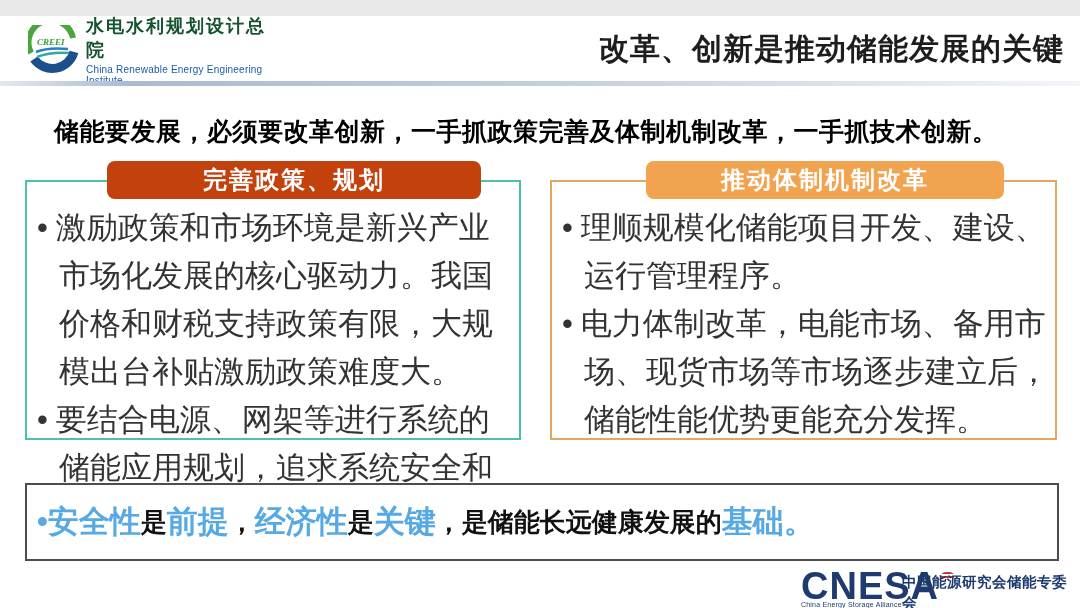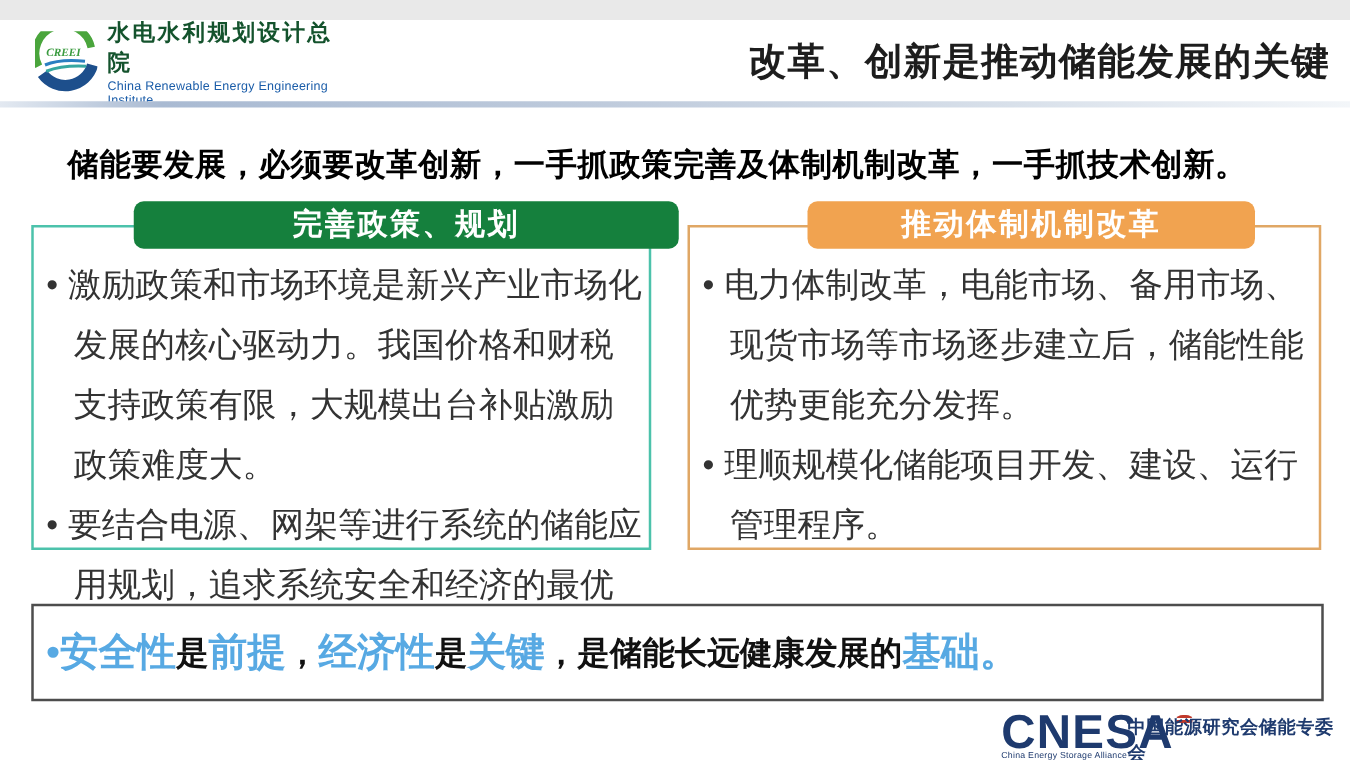--- a/index.html
+++ b/index.html
@@ -16,26 +16,26 @@
   .slide-title{position:absolute;right:16px;top:13px;font-size:30px;font-weight:bold;color:#1d1d1d;letter-spacing:1px;}
   .hdr-divider{position:absolute;left:0;top:65px;width:1080px;height:5px;
     background:linear-gradient(90deg,#e3e9f1 0%,#a9bad2 12%,#bfcbdc 45%,#d8e0ea 75%,#f3f6f9 100%);}
   
   .intro{position:absolute;left:54px;top:99px;width:1000px;font-size:25px;font-weight:bold;color:#000;letter-spacing:0.5px;}
   
   .tbox{position:absolute;border-style:solid;border-width:2px;background:transparent;}
   .tbox .tab{position:absolute;height:38px;line-height:38px;text-align:center;color:#fff;
     font-weight:bold;font-size:24px;border-radius:8px;letter-spacing:2px;}
   .box-left{left:25px;top:164px;width:492px;height:256px;border-color:#4cc2ab;}
-  .box-left .tab{left:80px;top:-21px;width:436px;background:#15803d;}
+  .box-left .tab{left:80px;top:-21px;width:374px;background:#c2410c;}
   .box-right{left:550px;top:164px;width:503px;height:256px;border-color:#e0a765;}
   .box-right .tab{left:94px;top:-21px;width:358px;background:#f1a350;}
   .box-body{position:absolute;top:22px;left:10px;right:4px;}
   .box-body ul{list-style:none;margin:0;padding:0;}
-  .box-body li{font-size:27px;line-height:48px;color:#333;padding-left:22px;text-indent:-22px;}
+  .box-body li{font-size:31px;line-height:48px;color:#333;padding-left:22px;text-indent:-22px;}
   .box-body li::before{content:"\2022";margin-right:8px;}
   
   .bottom-box{left:25px;top:467px;width:1030px;height:74px;border-color:#4d4d4d;background:#fff;}
   .bottom-box .tab{left:335px;top:-21px;width:360px;height:42px;line-height:42px;font-size:27px;
     background:#6fb6ec;border-radius:10px;}
   .statement{position:absolute;left:10px;top:0;height:74px;display:flex;align-items:center;
     font-weight:bold;white-space:nowrap;}
   .statement .hl{color:#57a9e3;font-size:31px;}
   .statement .plain{color:#111;font-size:26px;}
   
@@ -78,22 +78,22 @@
           <li>激励政策和市场环境是新兴产业市场化发展的核心驱动力。我国价格和财税支持政策有限，大规模出台补贴激励政策难度大。</li>
           <li>要结合电源、网架等进行系统的储能应用规划，追求系统安全和经济的最优化</li>
         </ul>
     </div>
   </div>
 
   <div class="tbox box-right">
     <div class="tab">推动体制机制改革</div>
     <div class="box-body">
       <ul>
+          <li>理顺规模化储能项目开发、建设、运行管理程序。</li>
           <li>电力体制改革，电能市场、备用市场、现货市场等市场逐步建立后，储能性能优势更能充分发挥。</li>
-          <li>理顺规模化储能项目开发、建设、运行管理程序。</li>
         </ul>
     </div>
   </div>
 
   <div class="tbox bottom-box">
     <div class="statement">
         <span class="hl">• </span>
         <span class="hl">安全性</span>
         <span class="plain">是</span>
         <span class="hl">前提</span>

